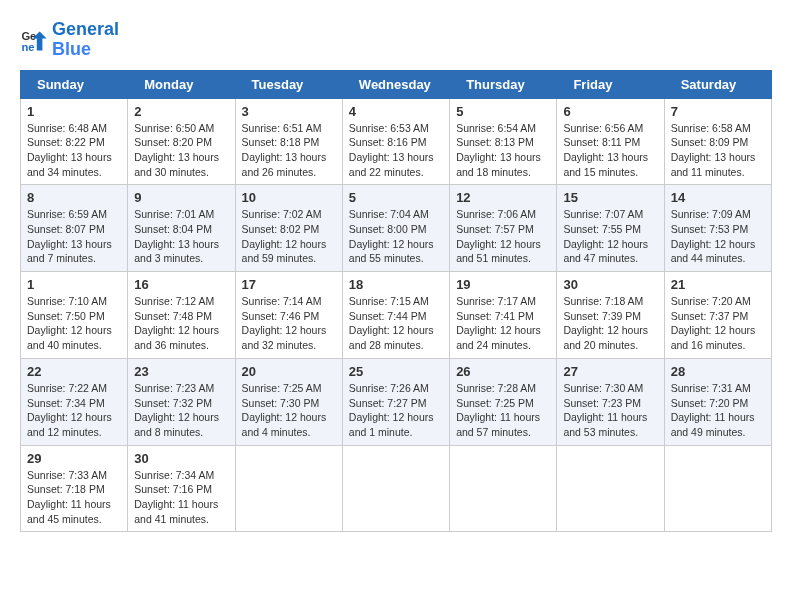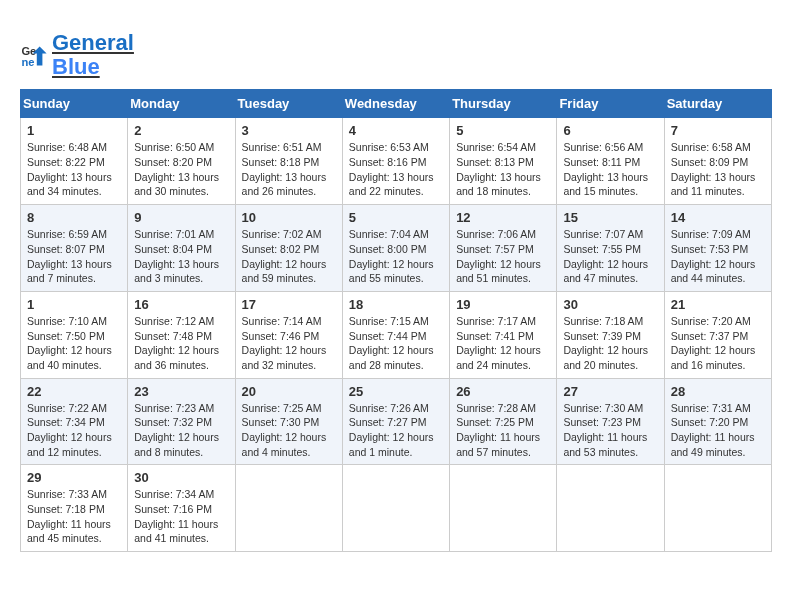--- a/index.html
+++ b/index.html
@@ -8,33 +8,31 @@
       background: #fff;
       width: 792px;
       min-height: 612px;
       padding: 20px;
     }
     .header {
       display: flex;
       align-items: flex-start;
       justify-content: space-between;
       margin-bottom: 10px;
-      margin-top: 11px;
     }
     .logo {
       display: flex;
       align-items: center;
       gap: 4px;
     }
     .logo-text {
-      font-size: 22px;
+      font-size: 18px;
       font-weight: bold;
       color: #333;
       line-height: 1.1;
-      text-decoration: underline;
     }
     .logo-text span { color: #1a6fc4; }
     .logo-icon {
       width: 28px;
       height: 28px;
     }
     .title-block {
       text-align: right;
     }
     .month-title {
@@ -48,21 +46,21 @@
     }
     table {
       width: 100%;
       border-collapse: collapse;
       font-size: 11px;
     }
     thead tr th {
       background-color: #2c6db5;
       color: white;
       text-align: left;
-      padding: 6px 2px;
+      padding: 6px 16px;
       font-size: 13px;
       font-weight: bold;
       border: 1px solid #2c6db5;
     }
     tbody tr td {
       vertical-align: top;
       padding: 5px 6px;
       border: 1px solid #ccc;
       width: 14.28%;
       height: 85px;

